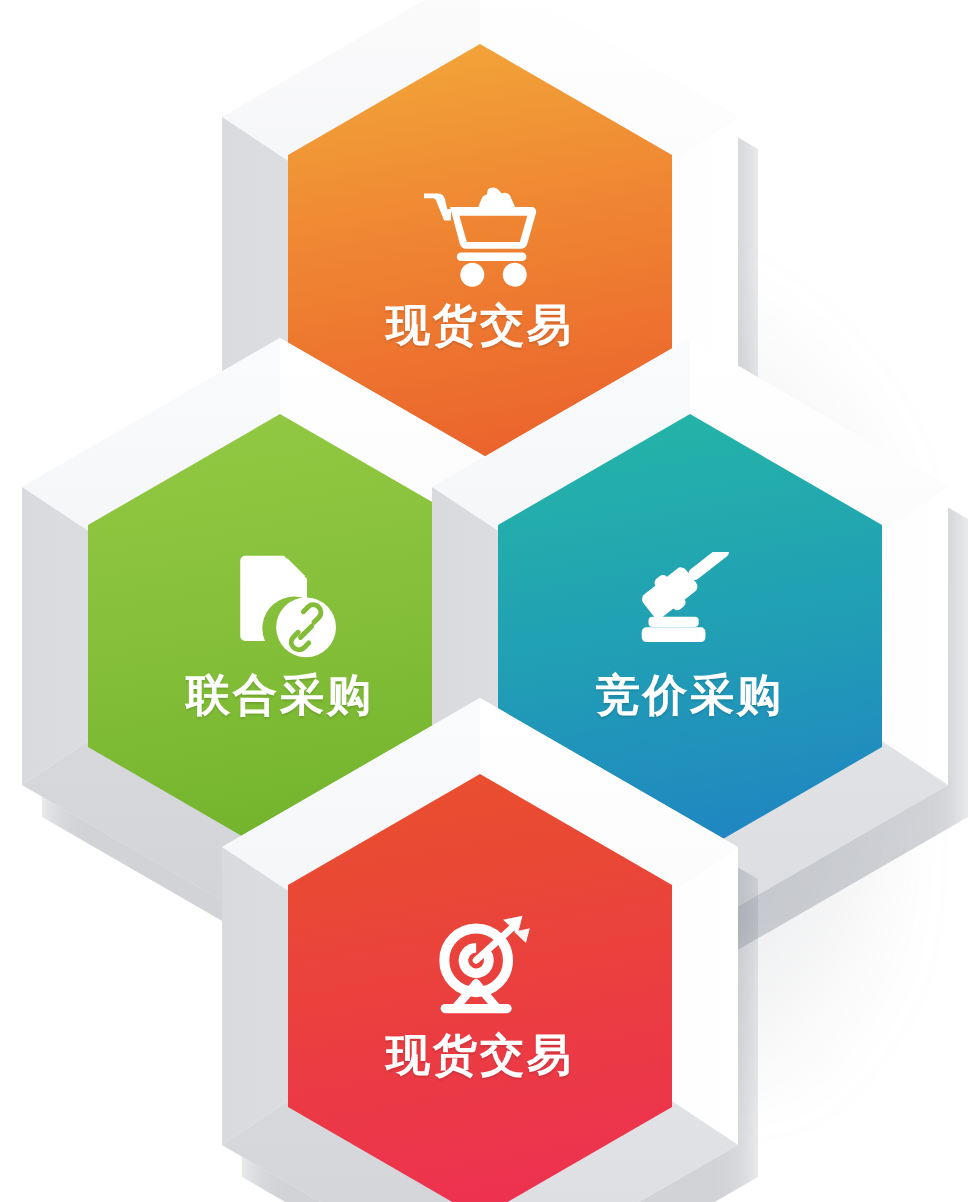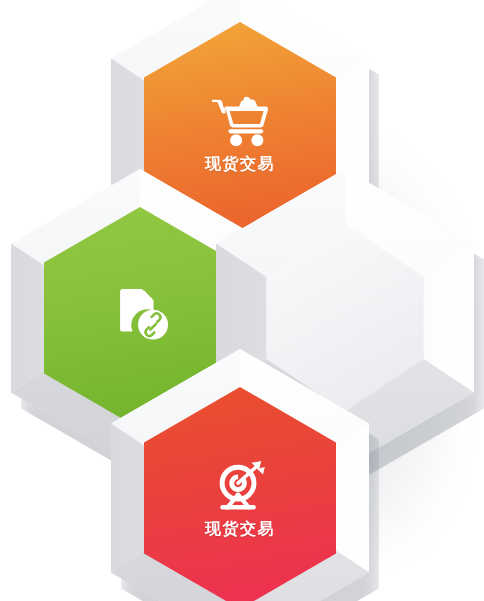--- a/index.html
+++ b/index.html
@@ -71,21 +71,21 @@
   .tile .icon {
     width: 62px;
     height: 56px;
     margin-bottom: 6px;
     display: block;
   }
   .tile .icon svg { width: 100%; height: 100%; display: block; }
 
   .tile .label {
     color: #ffffff;
-    font-size: 16px;
+    font-size: 22px;
     font-weight: bold;
     letter-spacing: 1.5px;
     line-height: 1;
     text-shadow: 0 1px 1px rgba(0,0,0,.12);
     white-space: nowrap;
   }
 
   
   .cluster-shadow {
     position: absolute;
@@ -162,34 +162,52 @@
             <path d="M35.8 3.2 L45.2 12.6 h-9.4z" opacity=".92"></path>
             <circle cx="45.5" cy="39" r="15.5"></circle>
           </g>
           <g fill="none" stroke="#83bd37" stroke-width="2.6" stroke-linecap="round">
             <path d="M41.4 41.6 l-2.6 2.6 a3.9 3.9 0 0 0 5.5 5.5 l2.6 -2.6"></path>
             <path d="M49.6 36.4 l2.6 -2.6 a3.9 3.9 0 0 0 -5.5 -5.5 l-2.6 2.6"></path>
             <path d="M42.6 44.2 l5.8 -5.8"></path>
           </g>
         </svg>
       </span>
+      <span class="label">联合采购</span>
     </div>
   </div>
 
   <div class="cell" style="left:216px; top:169px;">
     <div class="well-shadow"></div>
     <div class="well-outer" style="background:linear-gradient(150deg,#ffffff 0%,#f3f4f6 45%,#e2e4e7 100%);"></div>
     <div class="bevel">
       <span class="f-tl" style="background:linear-gradient(180deg,#fafbfc,#ebedef)"></span>
       <span class="f-tr" style="background:linear-gradient(180deg,#ffffff,#f5f6f8)"></span>
       <span class="f-r" style="background:linear-gradient(90deg,#f1f2f4,#ffffff)"></span>
       <span class="f-br" style="background:linear-gradient(180deg,#ebedef,#dbdde0)"></span>
       <span class="f-bl" style="background:linear-gradient(180deg,#e1e3e6,#d1d3d7)"></span>
       <span class="f-l" style="background:linear-gradient(90deg,#d8dade,#edeff1)"></span>
     </div>
+    <div class="tile" style="background:linear-gradient(170deg,#24b6a6 0%,#21a0b4 48%,#1f81c4 100%);
+                box-shadow:-3px 0 0 #1b8f86, 0 2px 6px rgba(0,0,0,.18);">
+        <span class="icon">
+        <svg viewBox="0 0 64 58" xmlns="http://www.w3.org/2000/svg">
+          <g fill="#ffffff">
+            <g transform="rotate(-38 31 22)">
+              <rect x="10" y="8" width="28" height="15" rx="3.2"></rect>
+              <rect x="20.5" y="5.5" width="7.5" height="20" rx="2.6"></rect>
+              <rect x="37" y="12.5" width="25" height="6.3" rx="3.1"></rect>
+            </g>
+            <rect x="7" y="39" width="33" height="7.6" rx="2.4"></rect>
+            <rect x="10.5" y="33.5" width="26" height="5.4" rx="2.1"></rect>
+          </g>
+        </svg>
+      </span>
+      <span class="label">竞价采购</span>
+    </div>
   </div>
 
   <div class="cell" style="left:111px; top:349px;">
     <div class="well-shadow"></div>
     <div class="well-outer" style="background:linear-gradient(150deg,#ffffff 0%,#f3f4f6 45%,#e2e4e7 100%);"></div>
     <div class="bevel">
       <span class="f-tl" style="background:linear-gradient(180deg,#fafbfc,#ebedef)"></span>
       <span class="f-tr" style="background:linear-gradient(180deg,#ffffff,#f5f6f8)"></span>
       <span class="f-r" style="background:linear-gradient(90deg,#f1f2f4,#ffffff)"></span>
       <span class="f-br" style="background:linear-gradient(180deg,#ebedef,#dbdde0)"></span>

